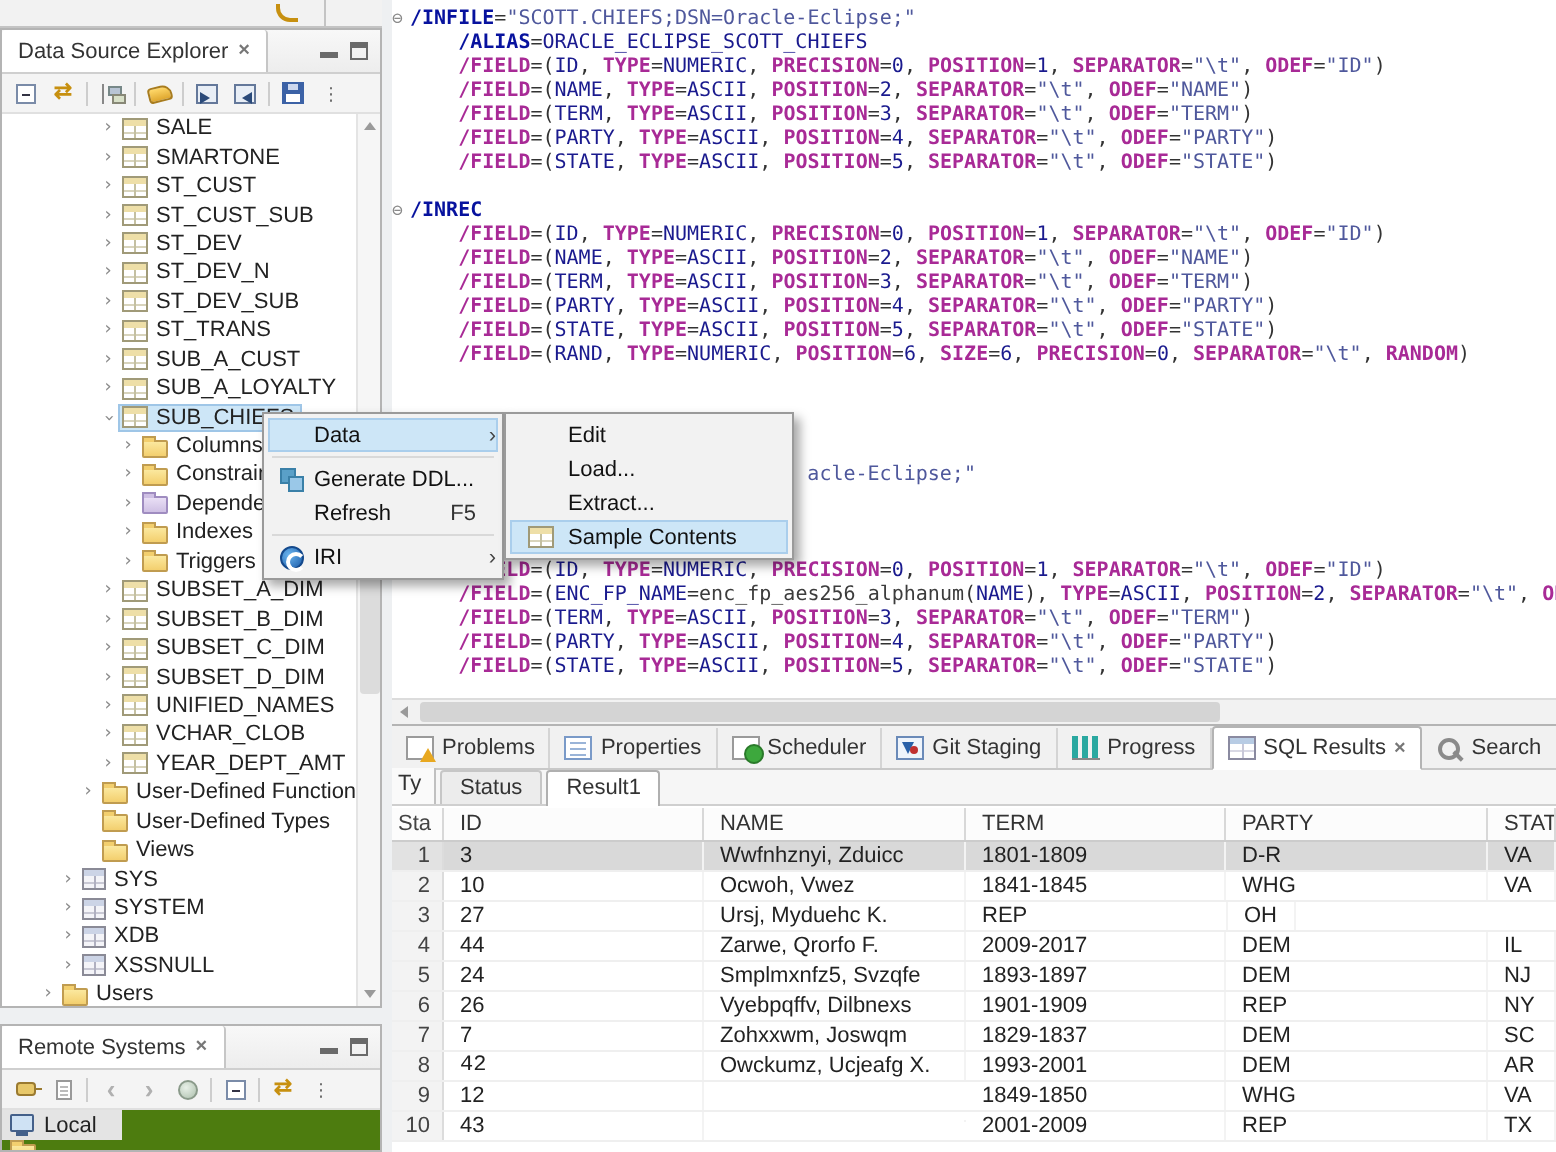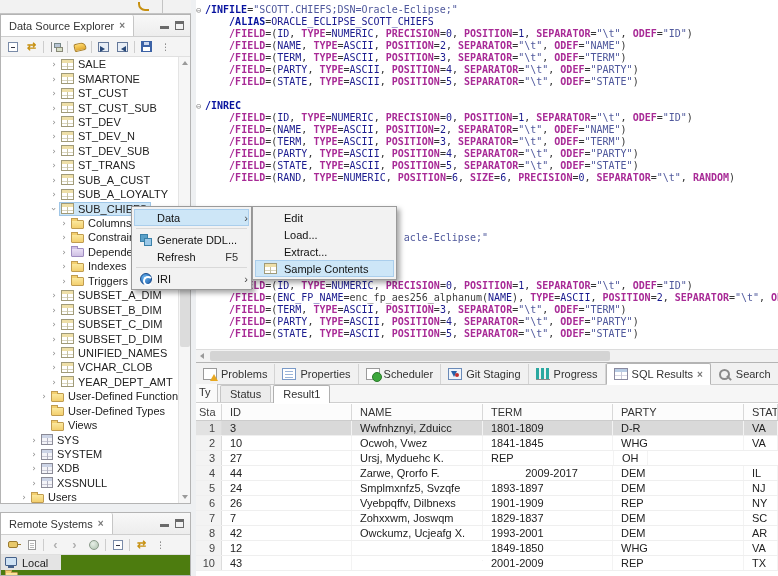--- a/index.html
+++ b/index.html
@@ -582,21 +582,21 @@
           <span class="gc num" style="width: 26px;">3</span>
           <span class="gc" style="width: 130px;">27</span>
           <span class="gc" style="width: 131px;">Ursj, Myduehc K.</span>
           <span class="gc" style="width: 131px;">REP</span>
           <span class="gc" style="width: 34px;">OH</span>
         </div>
         <div class="grow">
           <span class="gc num" style="width: 26px;">4</span>
           <span class="gc" style="width: 130px;">44</span>
           <span class="gc" style="width: 131px;">Zarwe, Qrorfo F.</span>
-          <span class="gc" style="width: 130px; text-align: center;">2009-2017</span>
+          <span class="gc" style="width: 130px;">2009-2017</span>
           <span class="gc" style="width: 131px;">DEM</span>
           <span class="gc" style="width: 34px;">IL</span>
         </div>
         <div class="grow">
           <span class="gc num" style="width: 26px;">5</span>
           <span class="gc" style="width: 130px;">24</span>
           <span class="gc" style="width: 131px;">Smplmxnfz5, Svzqfe</span>
           <span class="gc" style="width: 130px;">1893-1897</span>
           <span class="gc" style="width: 131px;">DEM</span>
           <span class="gc" style="width: 34px;">NJ</span>
@@ -612,21 +612,21 @@
         <div class="grow">
           <span class="gc num" style="width: 26px;">7</span>
           <span class="gc" style="width: 130px;">7</span>
           <span class="gc" style="width: 131px;">Zohxxwm, Joswqm</span>
           <span class="gc" style="width: 130px;">1829-1837</span>
           <span class="gc" style="width: 131px;">DEM</span>
           <span class="gc" style="width: 34px;">SC</span>
         </div>
         <div class="grow">
           <span class="gc num" style="width: 26px;">8</span>
-          <span class="gc" style="width: 130px;">42</span>
+          <span class="gc" style="width: 130px; font-family: Liberation Mono, monospace;">42</span>
           <span class="gc" style="width: 131px;">Owckumz, Ucjeafg X.</span>
           <span class="gc" style="width: 130px;">1993-2001</span>
           <span class="gc" style="width: 131px;">DEM</span>
           <span class="gc" style="width: 34px;">AR</span>
         </div>
         <div class="grow">
           <span class="gc num" style="width: 26px;">9</span>
           <span class="gc" style="width: 130px;">12</span>
           <span class="gc" style="width: 131px; margin-top: 19px;">Akyity, Mggalgy</span>
           <span class="gc" style="width: 130px;">1849-1850</span>

